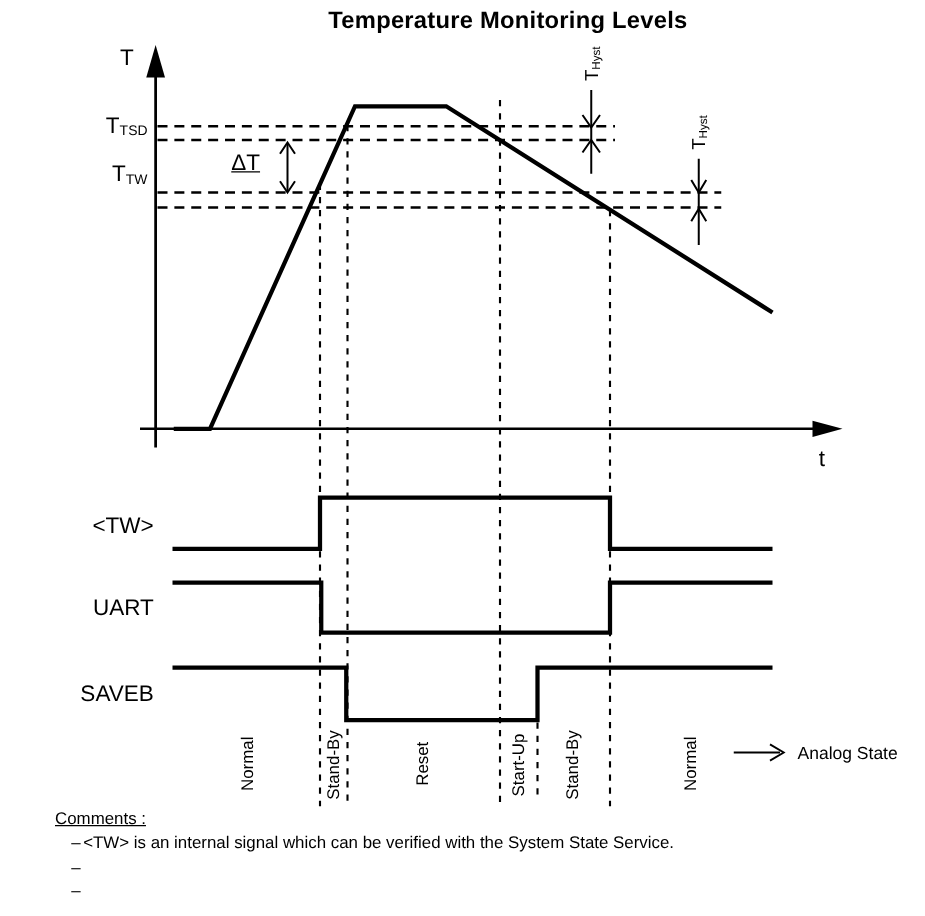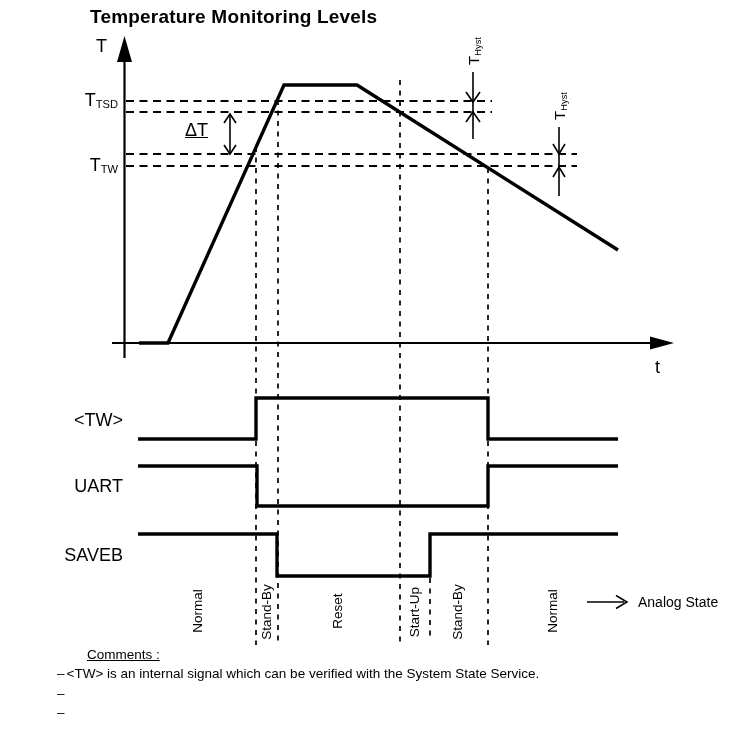--- a/index.html
+++ b/index.html
@@ -3,28 +3,28 @@
 <meta charset="utf-8">
 <style>
   html,body { margin:0; padding:0; background:#ffffff; }
   .page {
     position:relative; width:740px; height:733px; background:#ffffff;
     font-family:"Liberation Sans", sans-serif; color:#000;
     overflow:hidden;
   }
   .abs { position:absolute; }
   svg.layer { position:absolute; left:0; top:0; width:740px; height:733px; }
-  .title { font-size:19px; font-weight:bold; text-align:left; letter-spacing:0.2px; }
+  .title { font-size:19px; font-weight:bold; text-align:right; letter-spacing:0.2px; }
   .lbl { font-size:18px; white-space:nowrap; }
   .lbl-r { text-align:right; }
   .sub { font-size:0.62em; vertical-align:-0.18em; }
   .hyst { font-size:15px; white-space:nowrap; text-align:center; transform:rotate(-90deg); }
   .state { font-size:13.5px; white-space:nowrap; text-align:center; transform:rotate(-90deg); }
   .analog { font-size:14px; white-space:nowrap;text-align:right; }
-  .cmt-head { font-size:13.5px; text-decoration:underline;margin-left:43px; }
+  .cmt-head { font-size:13.5px; text-decoration:underline; }
   .cmt-row { display:flex; font-size:13.5px; line-height:19.5px; white-space:nowrap; }
   .cmt-dash { margin-right:2px; }
 </style>
 </head>
 <body>
 
 <div class="page">
 
   <svg class="layer" viewBox="0 0 740 733" fill="none" stroke="#000">
 
@@ -75,21 +75,21 @@
   </svg>
 
   <div class="abs title" style="left:90px; top:6px; width:460px;">Temperature Monitoring Levels</div>
 
   <div class="abs lbl" style="left:96px; top:36px;">T</div>
 
   <div class="abs lbl" style="left:655px; top:357px;">t</div>
 
   <div class="abs lbl lbl-r" style="left:60px; top:90px; width:58px;"><span>T</span><span class="sub">TSD</span></div>
 
-  <div class="abs lbl lbl-r" style="left:60px; top:129px; width:58px;margin-top:26px;"><span>T</span><span class="sub">TW</span></div>
+  <div class="abs lbl lbl-r" style="left:60px; top:129px; width:58px;"><span>T</span><span class="sub">TW</span></div>
 
   <div class="abs lbl" style="left:185px; top:120px;text-decoration:underline;">ΔT</div>
 
   <div class="abs hyst" style="left:439px; top:42px; width:70px; height:18px;"><span>T</span><span class="sub">Hyst</span></div>
 
   <div class="abs hyst" style="left:525px; top:97px; width:70px; height:18px;"><span>T</span><span class="sub">Hyst</span></div>
 
   <div class="abs lbl lbl-r" style="left:43px; top:410px; width:80px;">&lt;TW&gt;</div>
 
   <div class="abs lbl lbl-r" style="left:43px; top:476px; width:80px;">UART</div>

